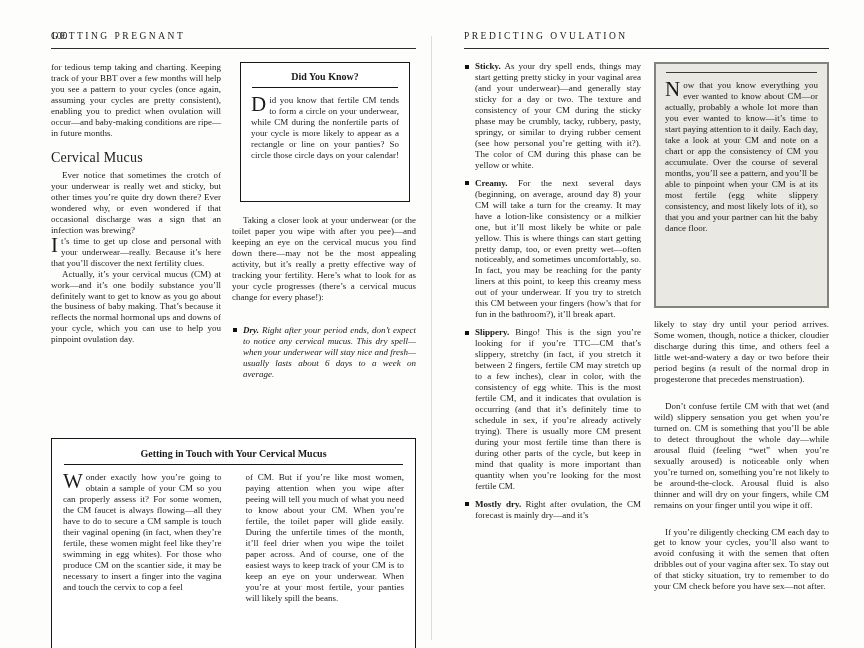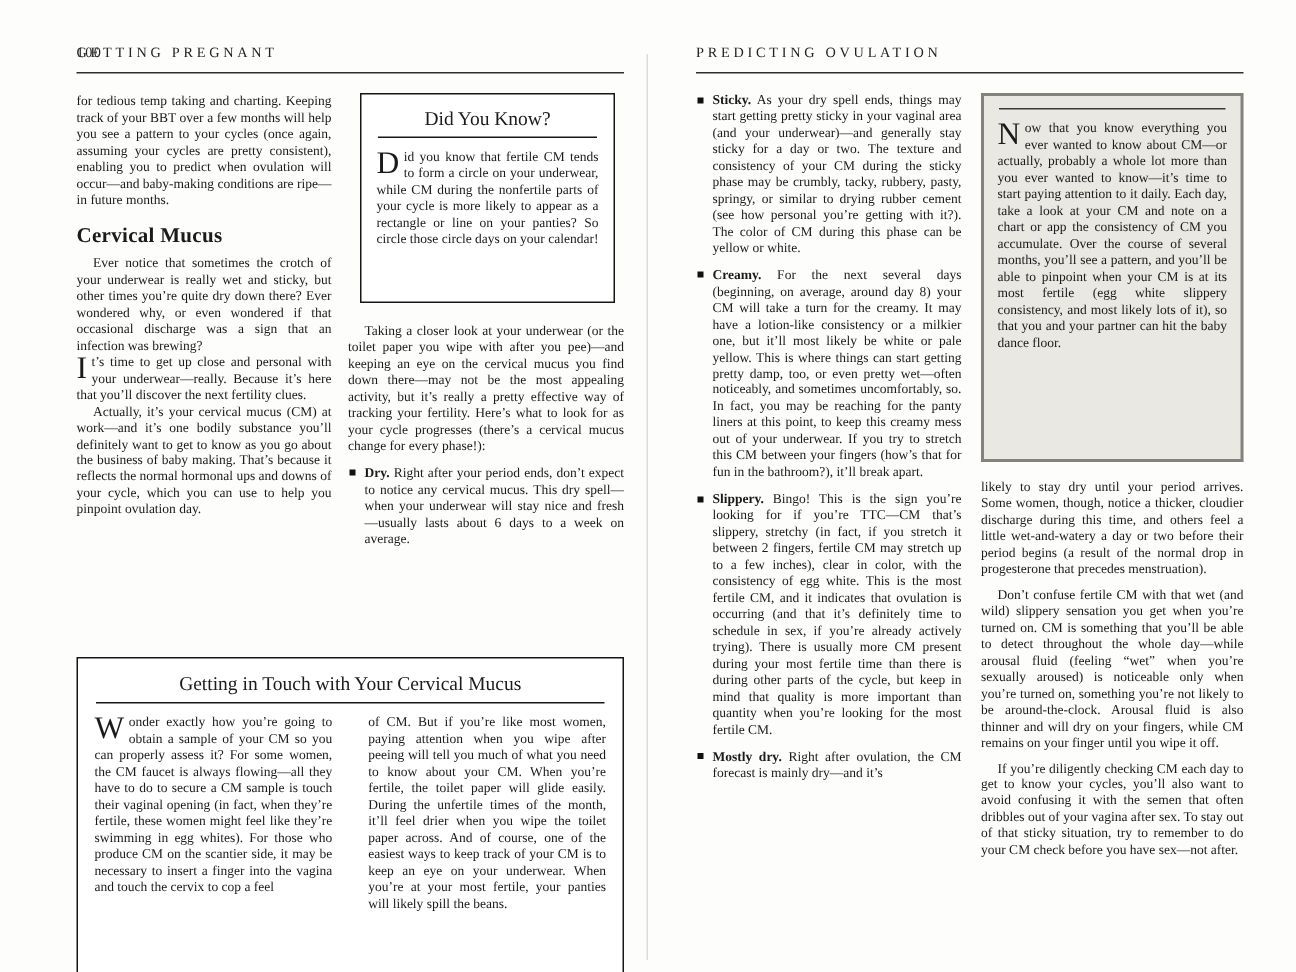--- a/index.html
+++ b/index.html
@@ -22,28 +22,28 @@
 
   
   .col{position:absolute;font-size:9px;line-height:1.22;text-align:justify;}
   #lp-col1{left:35px;top:62px;width:170px;}
   #lp-col2{left:216px;top:62px;width:184px;}
   #rp-col1{left:32px;top:61px;width:177px;}
   #rp-col2{left:222px;top:62px;width:175px;}
 
   .p{margin:0;}
   .ind{text-indent:11px;}
-  .gap{margin-top:6px;}
+  .gap{margin-top:16px;}
   .dc::first-letter{float:left;font-size:21px;line-height:17px;padding:1px 3px 0 0;}
 
-  .sect-head{font-size:14px;font-weight:bold;margin:10px 0 4px;text-align:left;letter-spacing:.2px;}
+  .sect-head{font-size:14px;font-weight:normal;margin:10px 0 4px;text-align:left;letter-spacing:.2px;}
 
   
   .box{border:1px solid #161616;box-sizing:border-box;background:#fff;}
-  .box-title{font-size:13px;font-weight:normal;text-align:center;margin:1px 0 4px;text-align:center;}
+  .box-title{font-size:10px;font-weight:bold;text-align:center;margin:1px 0 4px;text-align:center;}
   .box-rule{border-top:1px solid #161616;height:0;margin:0 1px 7px;}
   #dyk-box{margin:0 6px 13px 8px;height:140px;padding:7px 10px;}
   #touch-box{position:absolute;left:35px;top:438px;width:365px;height:246px;padding:8px 11px;
              font-size:9px;line-height:1.22;text-align:justify;}
   .twocol{display:flex;gap:24px;}
   .tcol{flex:1;}
   #ttc-box{border:2px solid #83827c;background:#e9e8e2;height:246px;padding:8px 9px;margin-bottom:11px;box-sizing:border-box;}
   #ttc-box .box-rule{border-top:1px solid #3a3a3a;}
 
   
@@ -70,21 +70,21 @@
       <p class="p ind">Actually, it’s your cervical mucus (CM) at work—and it’s one bodily substance you’ll definitely want to get to know as you go about the business of baby making. That’s because it reflects the normal hormonal ups and downs of your cycle, which you can use to help you pinpoint ovulation day.</p>
     </div>
 
     <div class="col" id="lp-col2">
       <div class="box" id="dyk-box">
         <div class="box-title">Did You Know?</div>
         <div class="box-rule"></div>
         <p class="p dc">Did you know that fertile CM tends to form a circle on your underwear, while CM during the nonfertile parts of your cycle is more likely to appear as a rectangle or line on your panties? So circle those circle days on your calendar!</p>
       </div>
       <p class="p ind">Taking a closer look at your underwear (or the toilet paper you wipe with after you pee)—and keeping an eye on the cervical mucus you find down there—may not be the most appealing activity, but it’s really a pretty effective way of tracking your fertility. Here’s what to look for as your cycle progresses (there’s a cervical mucus change for every phase!):</p>
-      <div class="bul" style="margin-top:7px;">
+      <div class="bul" style="margin-top:22px;font-style:italic;">
         <span class="marker"></span>
         <span class="lead">Dry.</span>
         <span>Right after your period ends, don’t expect to notice any cervical mucus. This dry spell—when your underwear will stay nice and fresh—usually lasts about 6 days to a week on average.</span>
       </div>
     </div>
 
     <div class="box" id="touch-box">
       <div class="box-title">Getting in Touch with Your Cervical Mucus</div>
       <div class="box-rule"></div>
       <div class="twocol">

